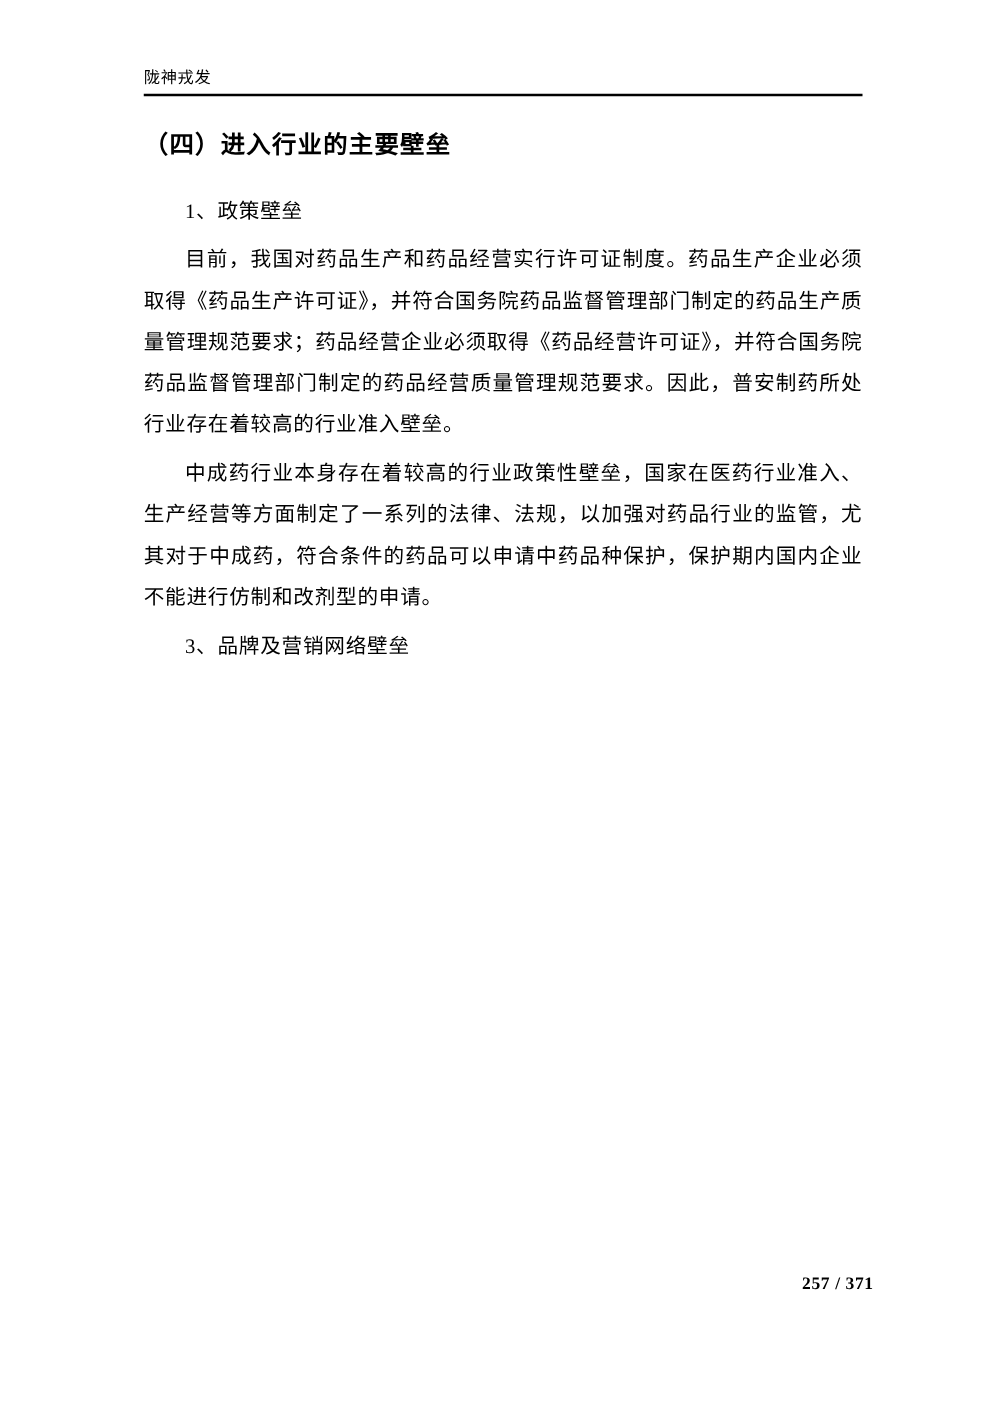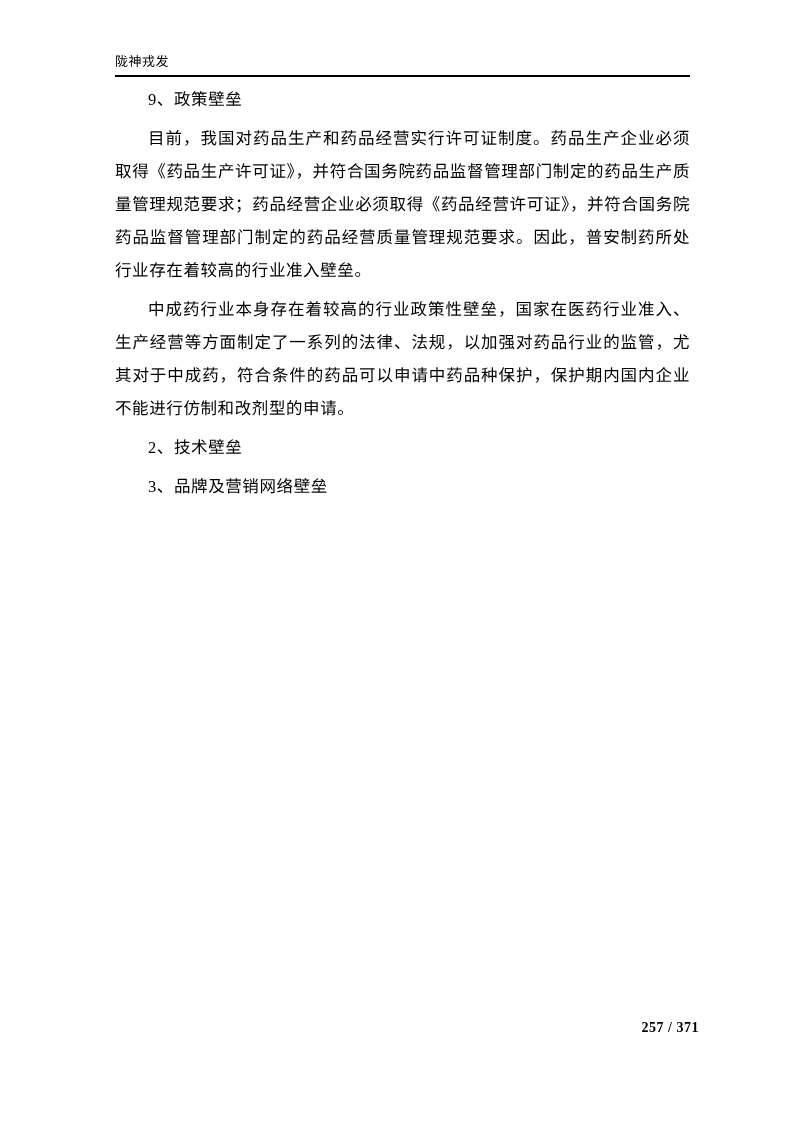--- a/index.html
+++ b/index.html
@@ -77,28 +77,28 @@
 
 <div class="page">
 
   <header class="page-header">
     <span>陇神戎发</span>
   </header>
 
   <main class="doc-body">
 
 
+    <h2 class="section-heading">（四）进入行业的主要壁垒</h2>
 
-    <h3 class="subsection-title">9、政策壁垒</h3>
+    <h3 class="subsection-title">1、政策壁垒</h3>
 
     <p class="body-text">目前，我国对药品生产和药品经营实行许可证制度。药品生产企业必须取得《药品生产许可证》，并符合国务院药品监督管理部门制定的药品生产质量管理规范要求；药品经营企业必须取得《药品经营许可证》，并符合国务院药品监督管理部门制定的药品经营质量管理规范要求。因此，普安制药所处行业存在着较高的行业准入壁垒。</p>
 
     <p class="body-text">中成药行业本身存在着较高的行业政策性壁垒，国家在医药行业准入、生产经营等方面制定了一系列的法律、法规，以加强对药品行业的监管，尤其对于中成药，符合条件的药品可以申请中药品种保护，保护期内国内企业不能进行仿制和改剂型的申请。</p>
 
-    <h3 class="subsection-title">2、技术壁垒</h3>
 
 
     <h3 class="subsection-title">3、品牌及营销网络壁垒</h3>
 
 
   </main>
 
   <div class="page-footer-number">257 / 371</div>
 
 </div>

